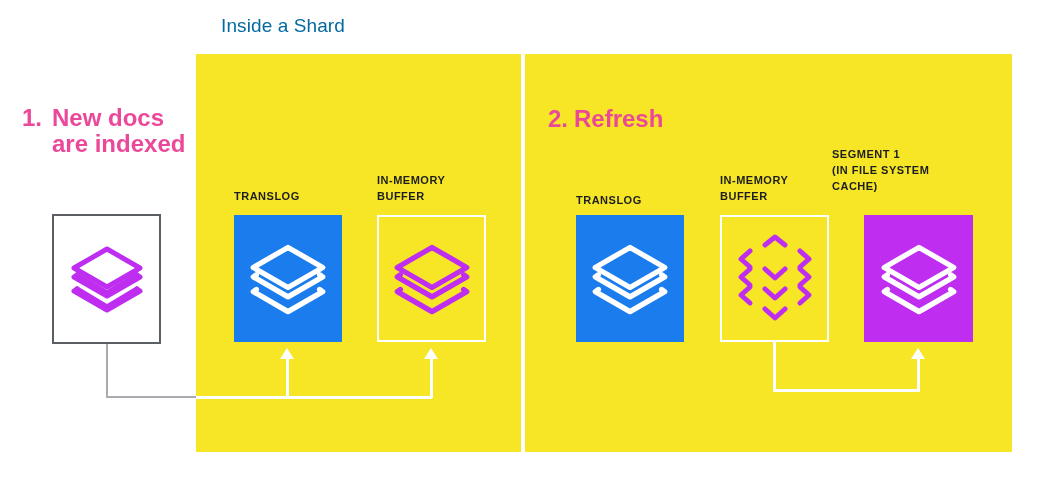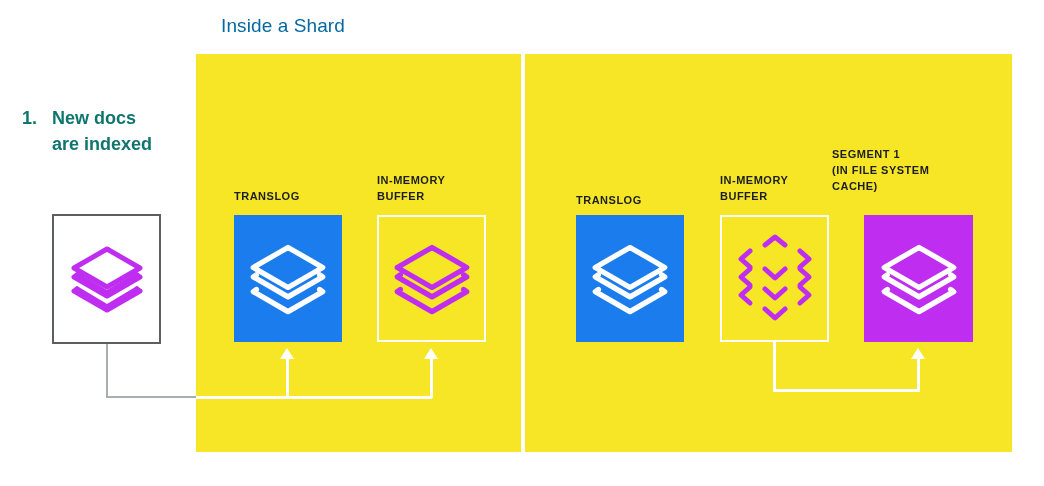--- a/index.html
+++ b/index.html
@@ -36,23 +36,23 @@
     top: 15px;
     font-size: 19px;
     font-weight: 400;
     letter-spacing: 0.1px;
     color: #0369a1;
     white-space: nowrap;
     margin-left: 25px;
   }
   .step {
     position: absolute;
-    font-size: 18px;
+    font-size: 24px;
     font-weight: 700;
-    color: #0f766e;
+    color: #ec4899;
     line-height: 26px;
   }
   .step .num {
     display: inline-block;
     width: 30px;
   }
   .step .body {
     display: inline-block;
     vertical-align: top;
   }
@@ -108,20 +108,23 @@
   <div class="shard-title">Inside a Shard</div>
 
   <div class="panel" id="panel-1"></div>
   <div class="panel" id="panel-2"></div>
 
   <div class="step" id="step-1">
     <span class="num">1.</span><span class="body" style="white-space:pre-line">New docs
 are indexed</span>
   </div>
 
+  <div class="step" id="step-2">
+    <span class="num">2.</span><span class="body">Refresh</span>
+  </div>
 
   <div class="conn grey" style="left:106px; top:344px; width:2px; height:54px;"></div>
 
   <div class="conn grey" style="left:106px; top:396px; width:92px; height:2px;"></div>
 
   <div class="conn" style="left:196px; top:396px; width:236px; height:3px;"></div>
 
   <div class="conn" style="left:286px; top:358px; width:3px; height:40px;"></div>
   <div class="arrowhead" style="left:280px; top:348px;"></div>
 

